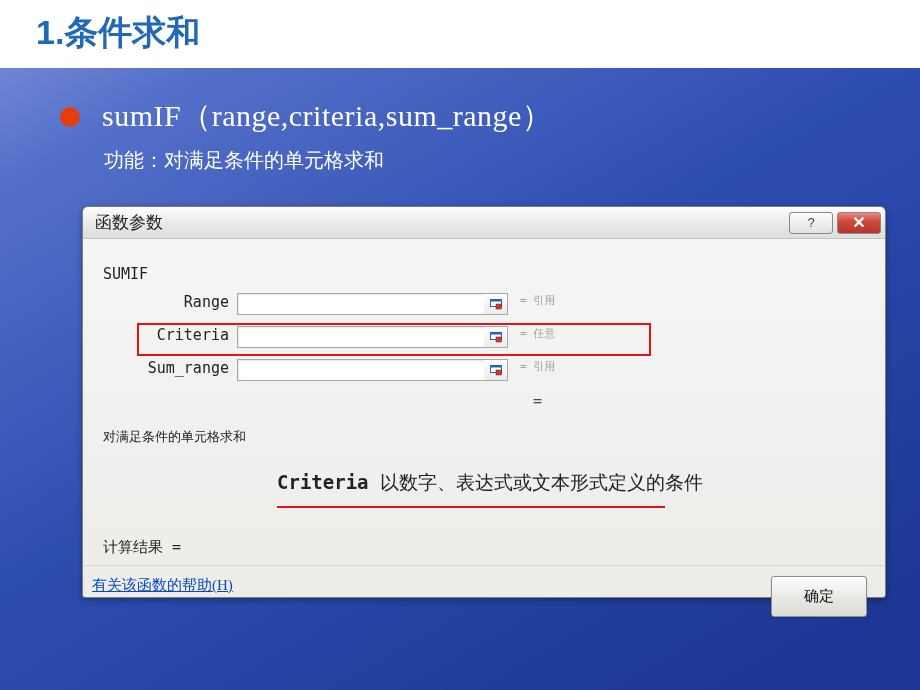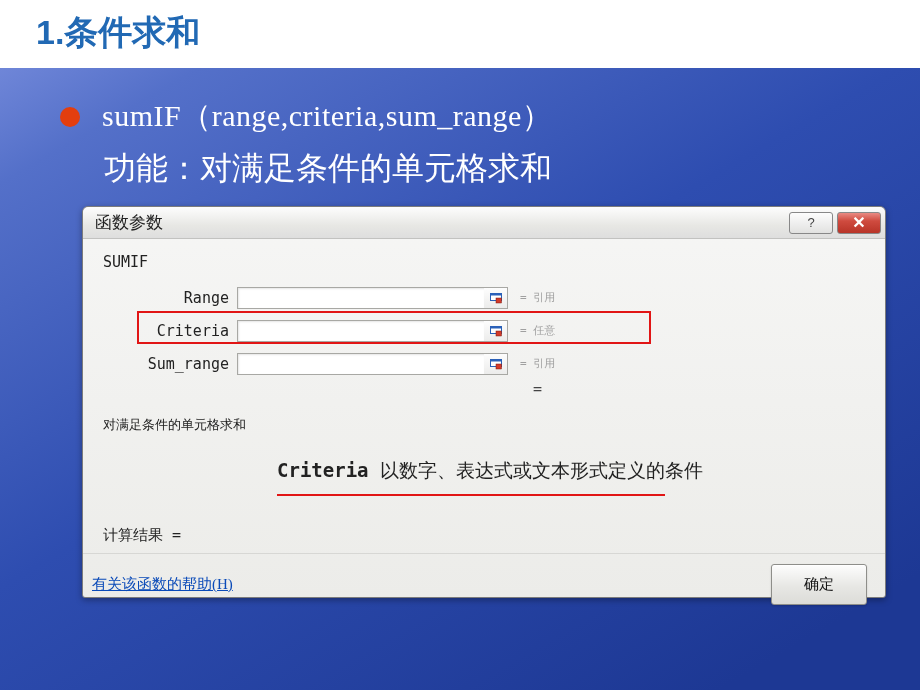--- a/index.html
+++ b/index.html
@@ -13,41 +13,41 @@
       font-family: "SimHei", "Microsoft YaHei", sans-serif;
     }
     .slide-body {
       width: 920px; height: 622px;
       background: linear-gradient(150deg, #6f86d8 0%, #5470c9 10%, #2e4db0 45%, #1d3894 90%);
       position: relative; padding: 28px 0 0 0;
     }
     .bullet-row { margin-left: 60px; display: flex; align-items: center; gap: 22px; }
     .bullet-dot { width: 20px; height: 20px; border-radius: 50%; background: #e33e0e; flex-shrink: 0; }
     .code-line { color: #fff; font-size: 30px; font-family: "SimSun", serif; letter-spacing: 0.5px; }
-    .desc-line { color: #fff; font-size: 32px; font-family: "SimSun","SimHei", serif; margin-left: 104px; margin-top: 10px; }
+    .desc-line { color: #fff; font-size: 20px; font-family: "SimSun","SimHei", serif; margin-left: 104px; margin-top: 10px; }
     .dialog-wrap {
       position: absolute; left: 82px; top: 138px;
       width: 804px; height: 392px;
       background: linear-gradient(#f6f6f5, #ecece9);
       border: 1px solid #7c7c7c; border-radius: 6px 6px 3px 3px;
       box-shadow: 0 2px 6px rgba(0,0,0,.35);
     }
     .titlebar {
       height: 32px; background: linear-gradient(#fdfdfd, #e7e7e4 60%, #dedede);
       border-bottom: 1px solid #c2c2c0; border-radius: 6px 6px 0 0;
       display: flex; align-items: center; padding: 0 4px 0 12px;
     }
     .titlebar .title { flex: 1; color: #222; font-size: 17px; font-family: "SimSun", serif; }
     .win-btn { width: 44px; height: 22px; margin-left: 4px; border-radius: 3px; border: 1px solid #888; display: flex; align-items: center; justify-content: center; font-size: 13px; color: #444; }
     .help-btn { background: linear-gradient(#fdfdfd,#e1e1e0); }
     .close-btn { background: linear-gradient(#e98a83,#cf4b3f 40%,#b83428); color:#fff; font-weight:bold; font-size:16px;}
-    .dialog-inner { padding: 10px 18px 0 18px; font-family: "SimSun","NSimSun", monospace; font-size: 15px; color: #222; }
+    .dialog-inner { padding: 22px 18px 0 18px; font-family: "SimSun","NSimSun", monospace; font-size: 15px; color: #222; }
     .func-name { margin: 4px 0 10px 2px; font-size: 15px; }
     .param-grid { margin-left: 40px; }
-    .param-row { display: flex; align-items: center; height: 33px; position: relative; }
+    .param-row { display: flex; height: 33px; position: relative; }
     .param-label { width: 96px; text-align: right; padding-right: 8px; font-size: 15px; }
     .param-input {
       width: 248px; height: 22px; border: 1px solid #a8a8a4;
       background: #fff; padding: 0 4px; font-size: 14px;
       box-shadow: inset 1px 1px 2px rgba(0,0,0,.1);
     }
     .ref-btn {
       width: 24px; height: 22px; margin-left: -1px;
       border: 1px solid #a8a8a4; border-left: none;
       background: linear-gradient(#fdfdfd,#ececeb);
@@ -58,21 +58,21 @@
     .eq-text { margin-left: 12px; color: #a0a0a0; font-size: 11px; }
     .eq-lone { margin-left: 432px; color: #444; font-size: 15px; height: 22px; }
     .red-box { position: absolute; border: 2px solid #e11515; pointer-events:none; }
     .red-box.criteria { left: -4px; top: -3px; width: 514px; height: 33px; }
     .desc1 { margin: 14px 0 0 2px; font-size: 13px; }
     .desc2 { margin: 24px 0 0 176px; font-size: 19px; }
     .desc2 .bold { font-weight: bold; }
     .underline-red { width: 388px; height: 2px; background: #e11515; margin: 10px 0 0 176px; }
     .result-line { margin: 30px 0 0 2px; font-size: 15px; }
     .sep { height: 0; border-top: 1px solid #d7d7d4; margin: 8px -18px 0 -18px; }
-    .bottom-row { display: flex; align-items: center; padding: 10px 18px 0 9px; }
+    .bottom-row { display: flex; padding: 10px 18px 0 9px; }
     .help-link { color: #0a4ab8; text-decoration: underline; font-size: 15px; font-family: "SimSun", serif; cursor: pointer; }
     .spacer { flex: 1; }
     .dlg-btn {
       width: 96px; height: 41px; margin-left: 10px;
       border: 1px solid #8e8e8a; border-radius: 3px;
       background: linear-gradient(#fdfdfd,#e7e7e4 55%,#dcdcd8);
       font-size: 15px; font-family: "SimSun", serif; color:#111;
       box-shadow: 0 1px 0 #fff inset, 0 1px 2px rgba(0,0,0,.15);
       cursor: pointer;
     }

